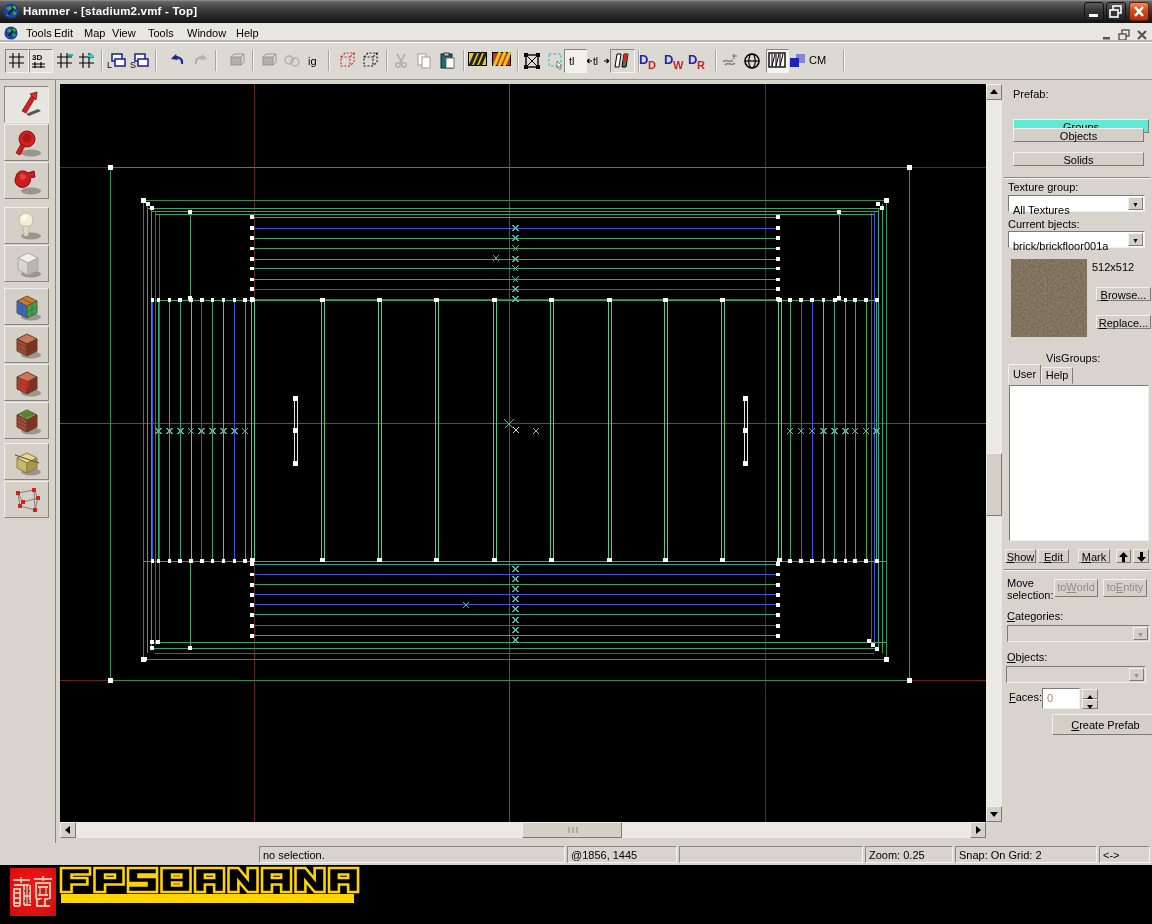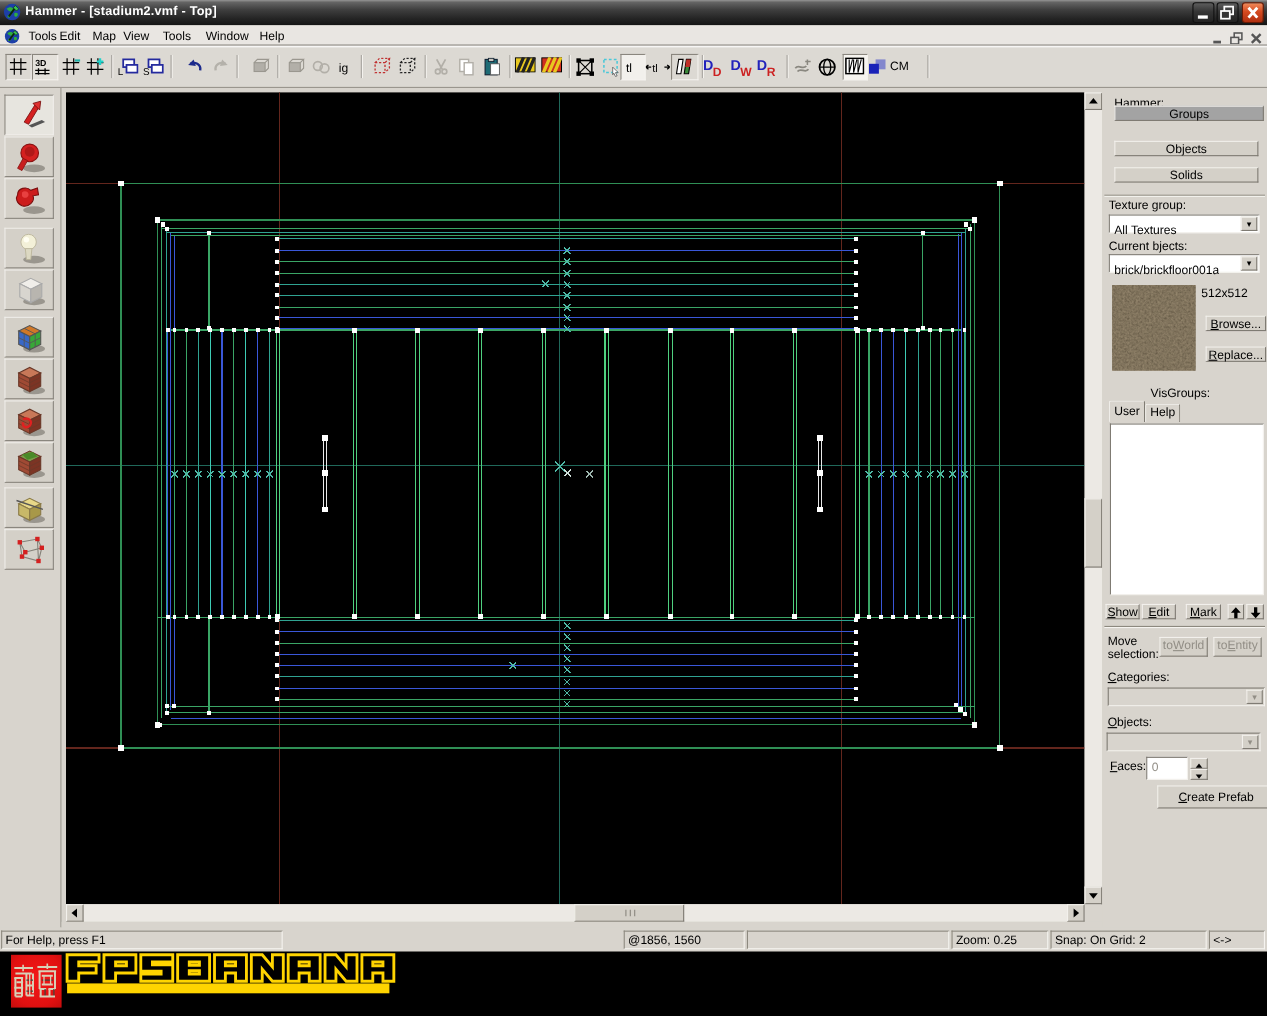--- a/index.html
+++ b/index.html
@@ -602,22 +602,22 @@
         <path d="M4,7 L9,3 L9,11 Z" fill="#000"></path>
       </svg></div>
     <div class="sbtn" style="left:970px;top:822px;width:16px;height:16px"><svg width="14" height="14">
         <path d="M10,7 L5,3 L5,11 Z" fill="#000"></path>
       </svg></div>
     <div class="sbtn" style="left:522px;top:822px;width:100px;height:16px"><svg width="100" height="14">
         <path d="M46,4 V10 M50,4 V10 M54,4 V10" stroke="#8a867e" stroke-width="1"></path>
       </svg></div>
     <div class="abs" style="left:56px;top:838px;width:946px;height:5px;background:#d8d4cd"></div>
     <div id="panel" class="abs"></div>
-    <div class="plabel" style="left:1013px;top:88px">Hammer:</div>
-    <div class="pbtn" style="left:1013px;top:96px;width:136px;height:14px;background:#a3a3a3">Groups</div>
+    <div class="plabel" style="left:1013px;top:88px">Prefab:</div>
+    <div class="pbtn" style="left:1013px;top:119px;width:136px;height:14px;background:#5eead4">Groups</div>
     <div class="pbtn" style="left:1013px;top:128px;width:131px;height:14px">Objects</div>
     <div class="pbtn" style="left:1013px;top:152px;width:131px;height:14px">Solids</div>
     <div class="abs" style="left:1004px;top:177px;width:146px;height:2px;border-top:1px solid #8d897f;border-bottom:1px solid #f6f4f0"></div>
     <div class="plabel" style="left:1008px;top:181px">Texture group:</div>
     <div class="combo" style="left:1008px;top:195px;width:137px">
       <span class="txt">All Textures</span>
       <span class="arr">▼</span>
     </div>
     <div class="plabel" style="left:1008px;top:218px">Current bjects:</div>
     <div class="combo" style="left:1008px;top:231px;width:137px">
@@ -667,22 +667,22 @@
     <div class="plabel" style="left:1009px;top:691px"><u>F</u>aces:</div>
     <div class="abs" style="left:1042px;top:688px;width:38px;height:21px;background:#fff;border:1px solid;border-color:#7f7b73 #f2f0ec #f2f0ec #7f7b73;font-size:11px;color:#928e86;padding:3px 0 0 4px">0</div>
     <div class="pbtn" style="left:1082px;top:689px;width:16px;height:10px"><svg width="14" height="8">
         <path d="M7,2 L10,6 L4,6 Z" fill="#000"></path>
       </svg></div>
     <div class="pbtn" style="left:1082px;top:699px;width:16px;height:10px"><svg width="14" height="8">
         <path d="M7,6 L10,2 L4,2 Z" fill="#000"></path>
       </svg></div>
     <div class="pbtn" style="left:1052px;top:714px;width:107px;height:21px"><span style="position:relative;top:3px"><u>C</u>reate Prefab</span></div>
     <div id="statusbar" class="abs"></div>
-    <div class="seg" style="left:1px;width:256px">For Help, press F1</div>
-    <div class="seg" style="left:567px;width:110px">@1856, 1560</div>
+    <div class="seg" style="left:259px;width:306px">no selection.</div>
+    <div class="seg" style="left:567px;width:110px">@1856, 1445</div>
     <div class="seg" style="left:679px;width:184px"></div>
     <div class="seg" style="left:865px;width:88px">Zoom: 0.25</div>
     <div class="seg" style="left:955px;width:142px">Snap: On Grid: 2</div>
     <div class="seg" style="left:1099px;width:51px">&lt;-&gt;</div>
     <div id="banner" class="abs"></div>
     <svg width="1152" height="59" viewBox="0 865 1152 59" style="position:absolute;left:0;top:865px">
       <defs>
         <radialGradient id="lg" cx="0.5" cy="0.45" r="0.75">
           <stop offset="0" stop-color="#f31818"></stop>
           <stop offset="0.7" stop-color="#e01010"></stop>

